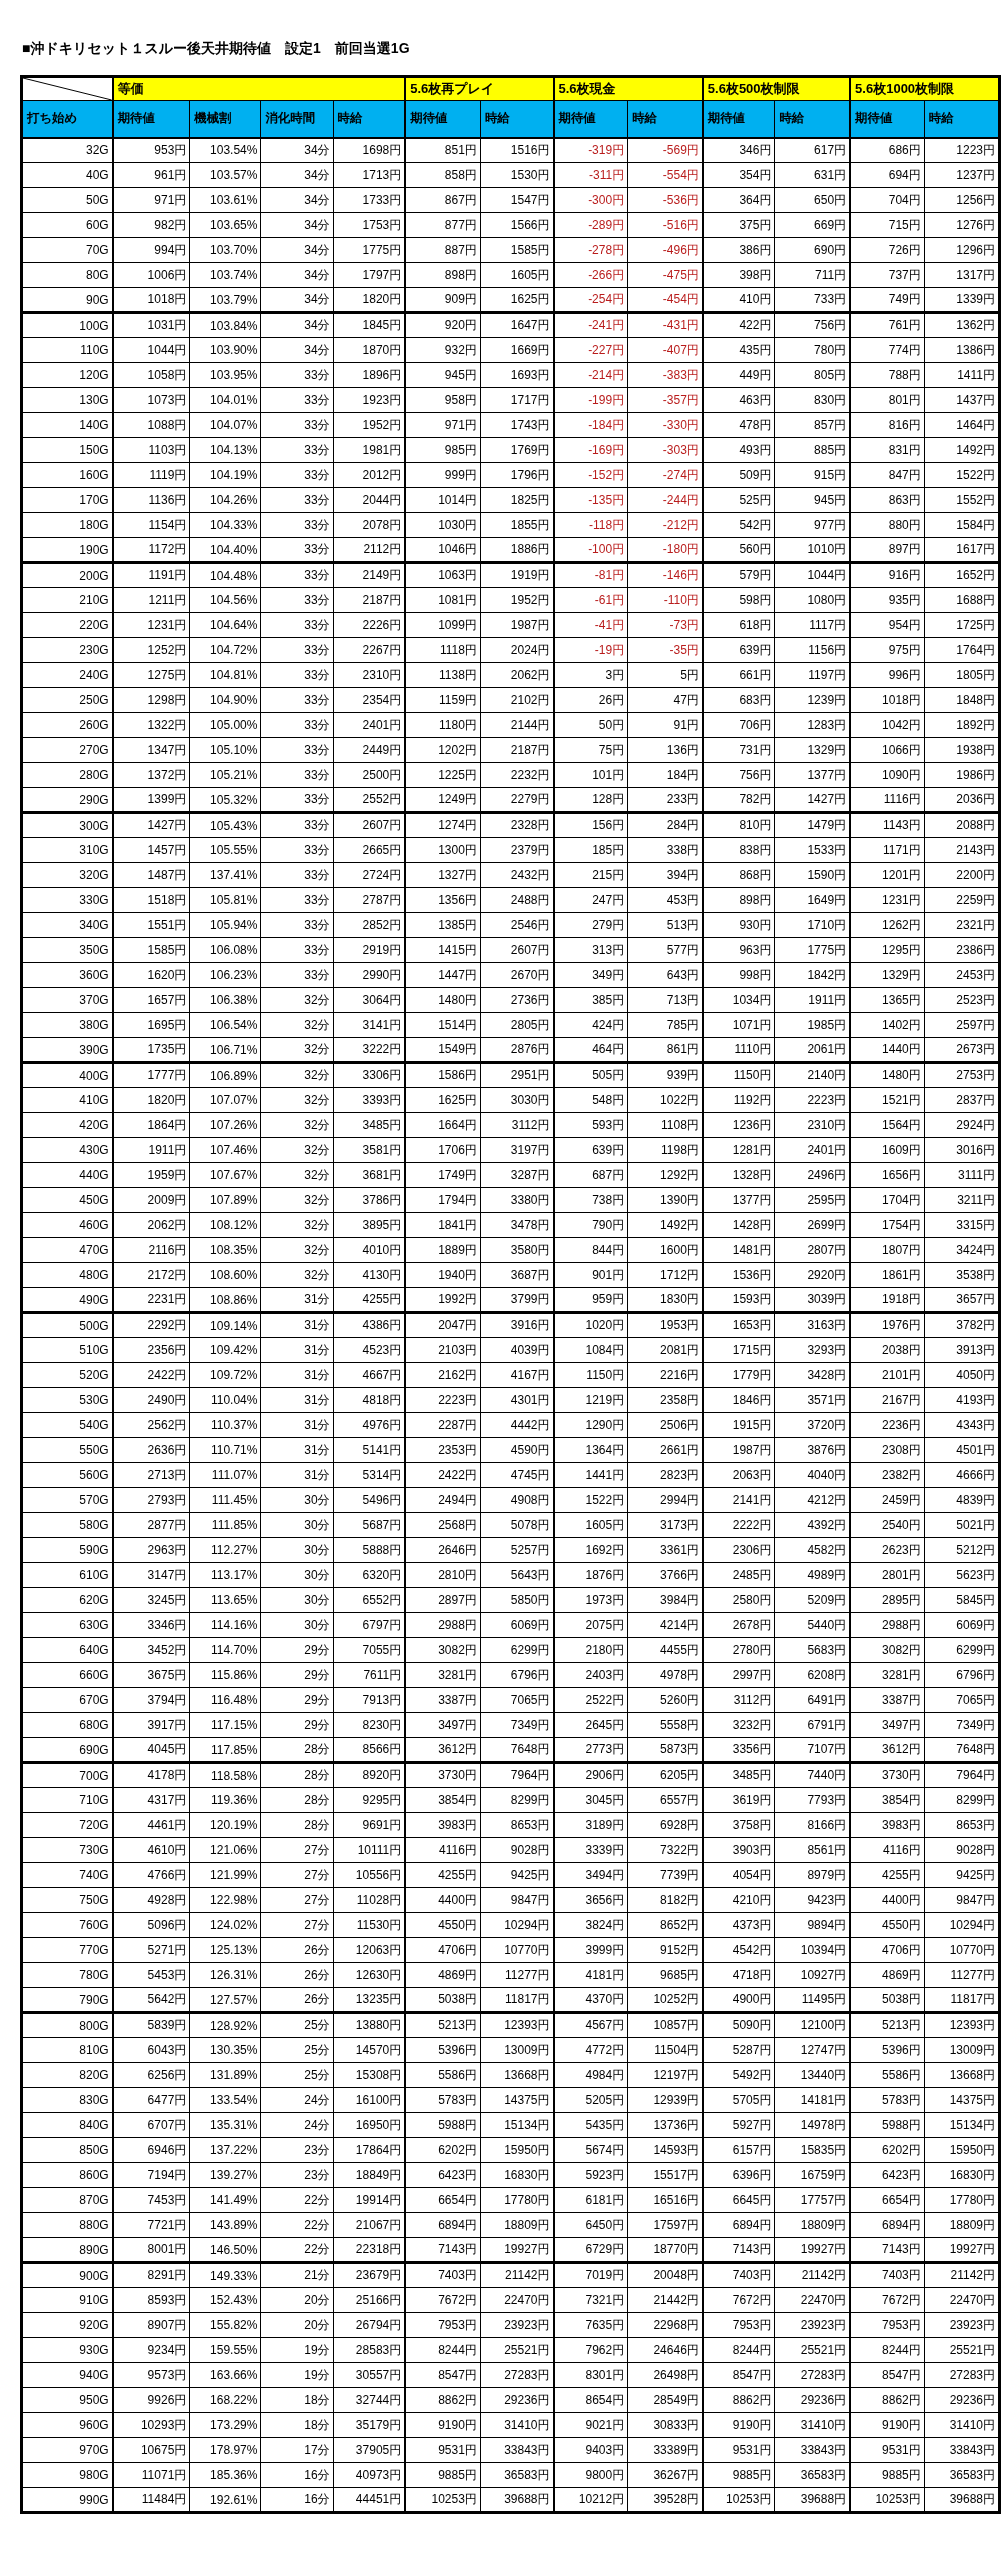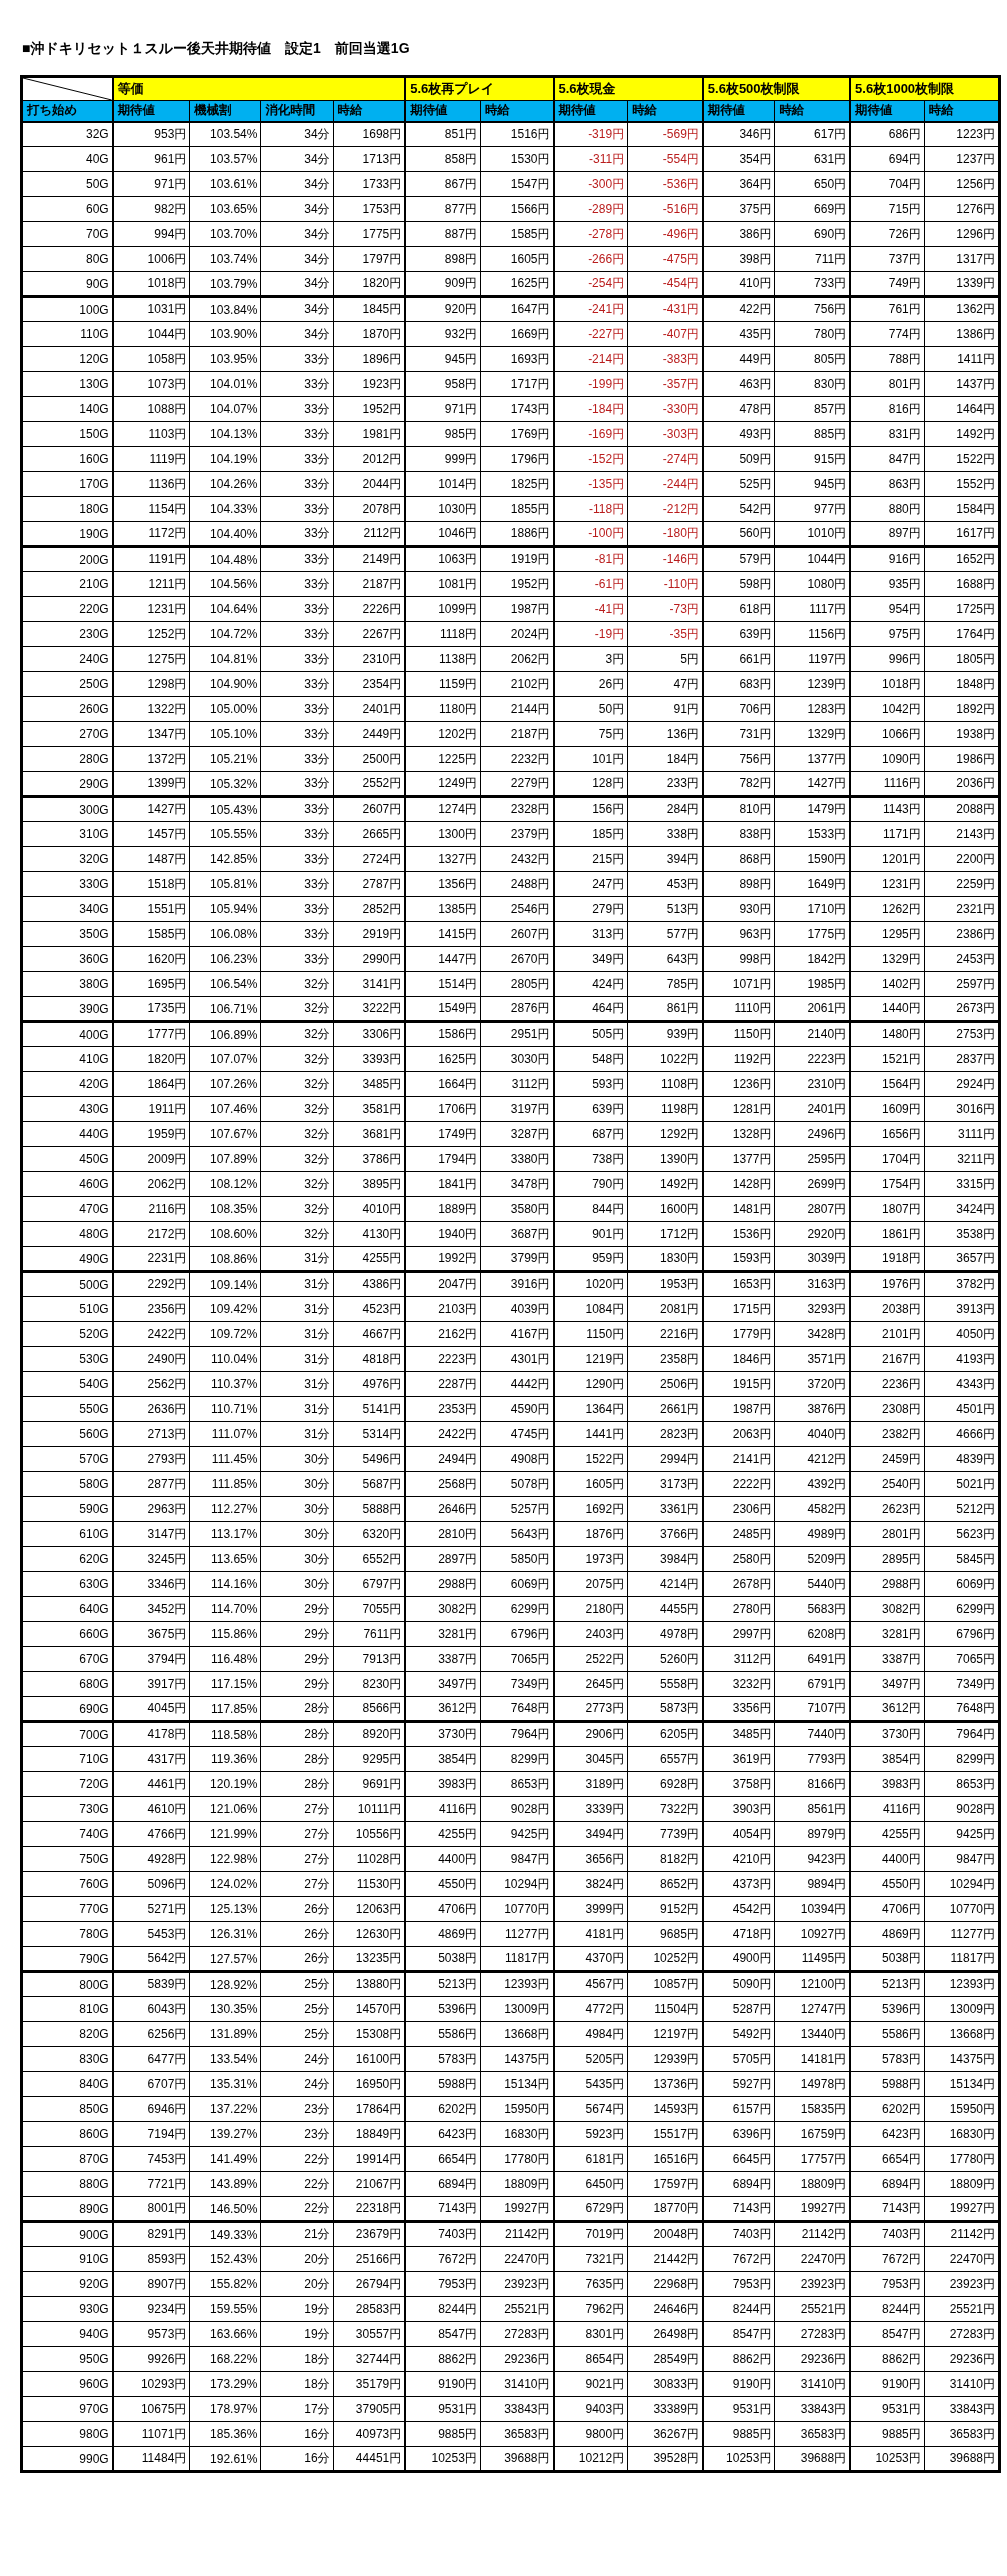--- a/index.html
+++ b/index.html
@@ -23,21 +23,21 @@
     padding:0 3px;
   }
   tr.group-row th {
     background:#ffff00; text-align:left; font-weight:bold;
     font-size:13px; height:17px; padding-left:4px;
   }
   td.corner { background:#ffffff; padding:0; position:relative; height:24px; }
   td.corner svg { position:absolute; left:0; top:0; width:100%; height:100%; display:block; }
   tr.col-row th {
     background:#00b0f0; text-align:left; font-weight:bold;
-    font-size:12.4px; height:21px; padding-left:4px;
+    font-size:12.4px; height:37px; padding-left:4px;
     border-bottom:2px solid #000;
   }
   tbody tr { height:25px; }
   tbody td { text-align:right; padding-right:4px; }
   .sec { border-left-width:2px !important; }
   tr.grp-start td { border-top:3px solid #000; }
   td.neg { color:#b91c1c; }
 </style>
 </head>
 <body>
@@ -521,21 +521,21 @@
         <td class="sec">185円</td>
         <td>338円</td>
         <td class="sec">838円</td>
         <td>1533円</td>
         <td class="sec">1171円</td>
         <td>2143円</td>
       </tr>
       <tr>
         <td>320G</td>
         <td class="sec">1487円</td>
-        <td>142.85%</td>
+        <td>137.41%</td>
         <td>33分</td>
         <td>2724円</td>
         <td class="sec">1327円</td>
         <td>2432円</td>
         <td class="sec">215円</td>
         <td>394円</td>
         <td class="sec">868円</td>
         <td>1590円</td>
         <td class="sec">1201円</td>
         <td>2200円</td>
@@ -592,20 +592,35 @@
         <td>33分</td>
         <td>2990円</td>
         <td class="sec">1447円</td>
         <td>2670円</td>
         <td class="sec">349円</td>
         <td>643円</td>
         <td class="sec">998円</td>
         <td>1842円</td>
         <td class="sec">1329円</td>
         <td>2453円</td>
+      </tr>
+      <tr>
+        <td>370G</td>
+        <td class="sec">1657円</td>
+        <td>106.38%</td>
+        <td>32分</td>
+        <td>3064円</td>
+        <td class="sec">1480円</td>
+        <td>2736円</td>
+        <td class="sec">385円</td>
+        <td>713円</td>
+        <td class="sec">1034円</td>
+        <td>1911円</td>
+        <td class="sec">1365円</td>
+        <td>2523円</td>
       </tr>
       <tr>
         <td>380G</td>
         <td class="sec">1695円</td>
         <td>106.54%</td>
         <td>32分</td>
         <td>3141円</td>
         <td class="sec">1514円</td>
         <td>2805円</td>
         <td class="sec">424円</td>

